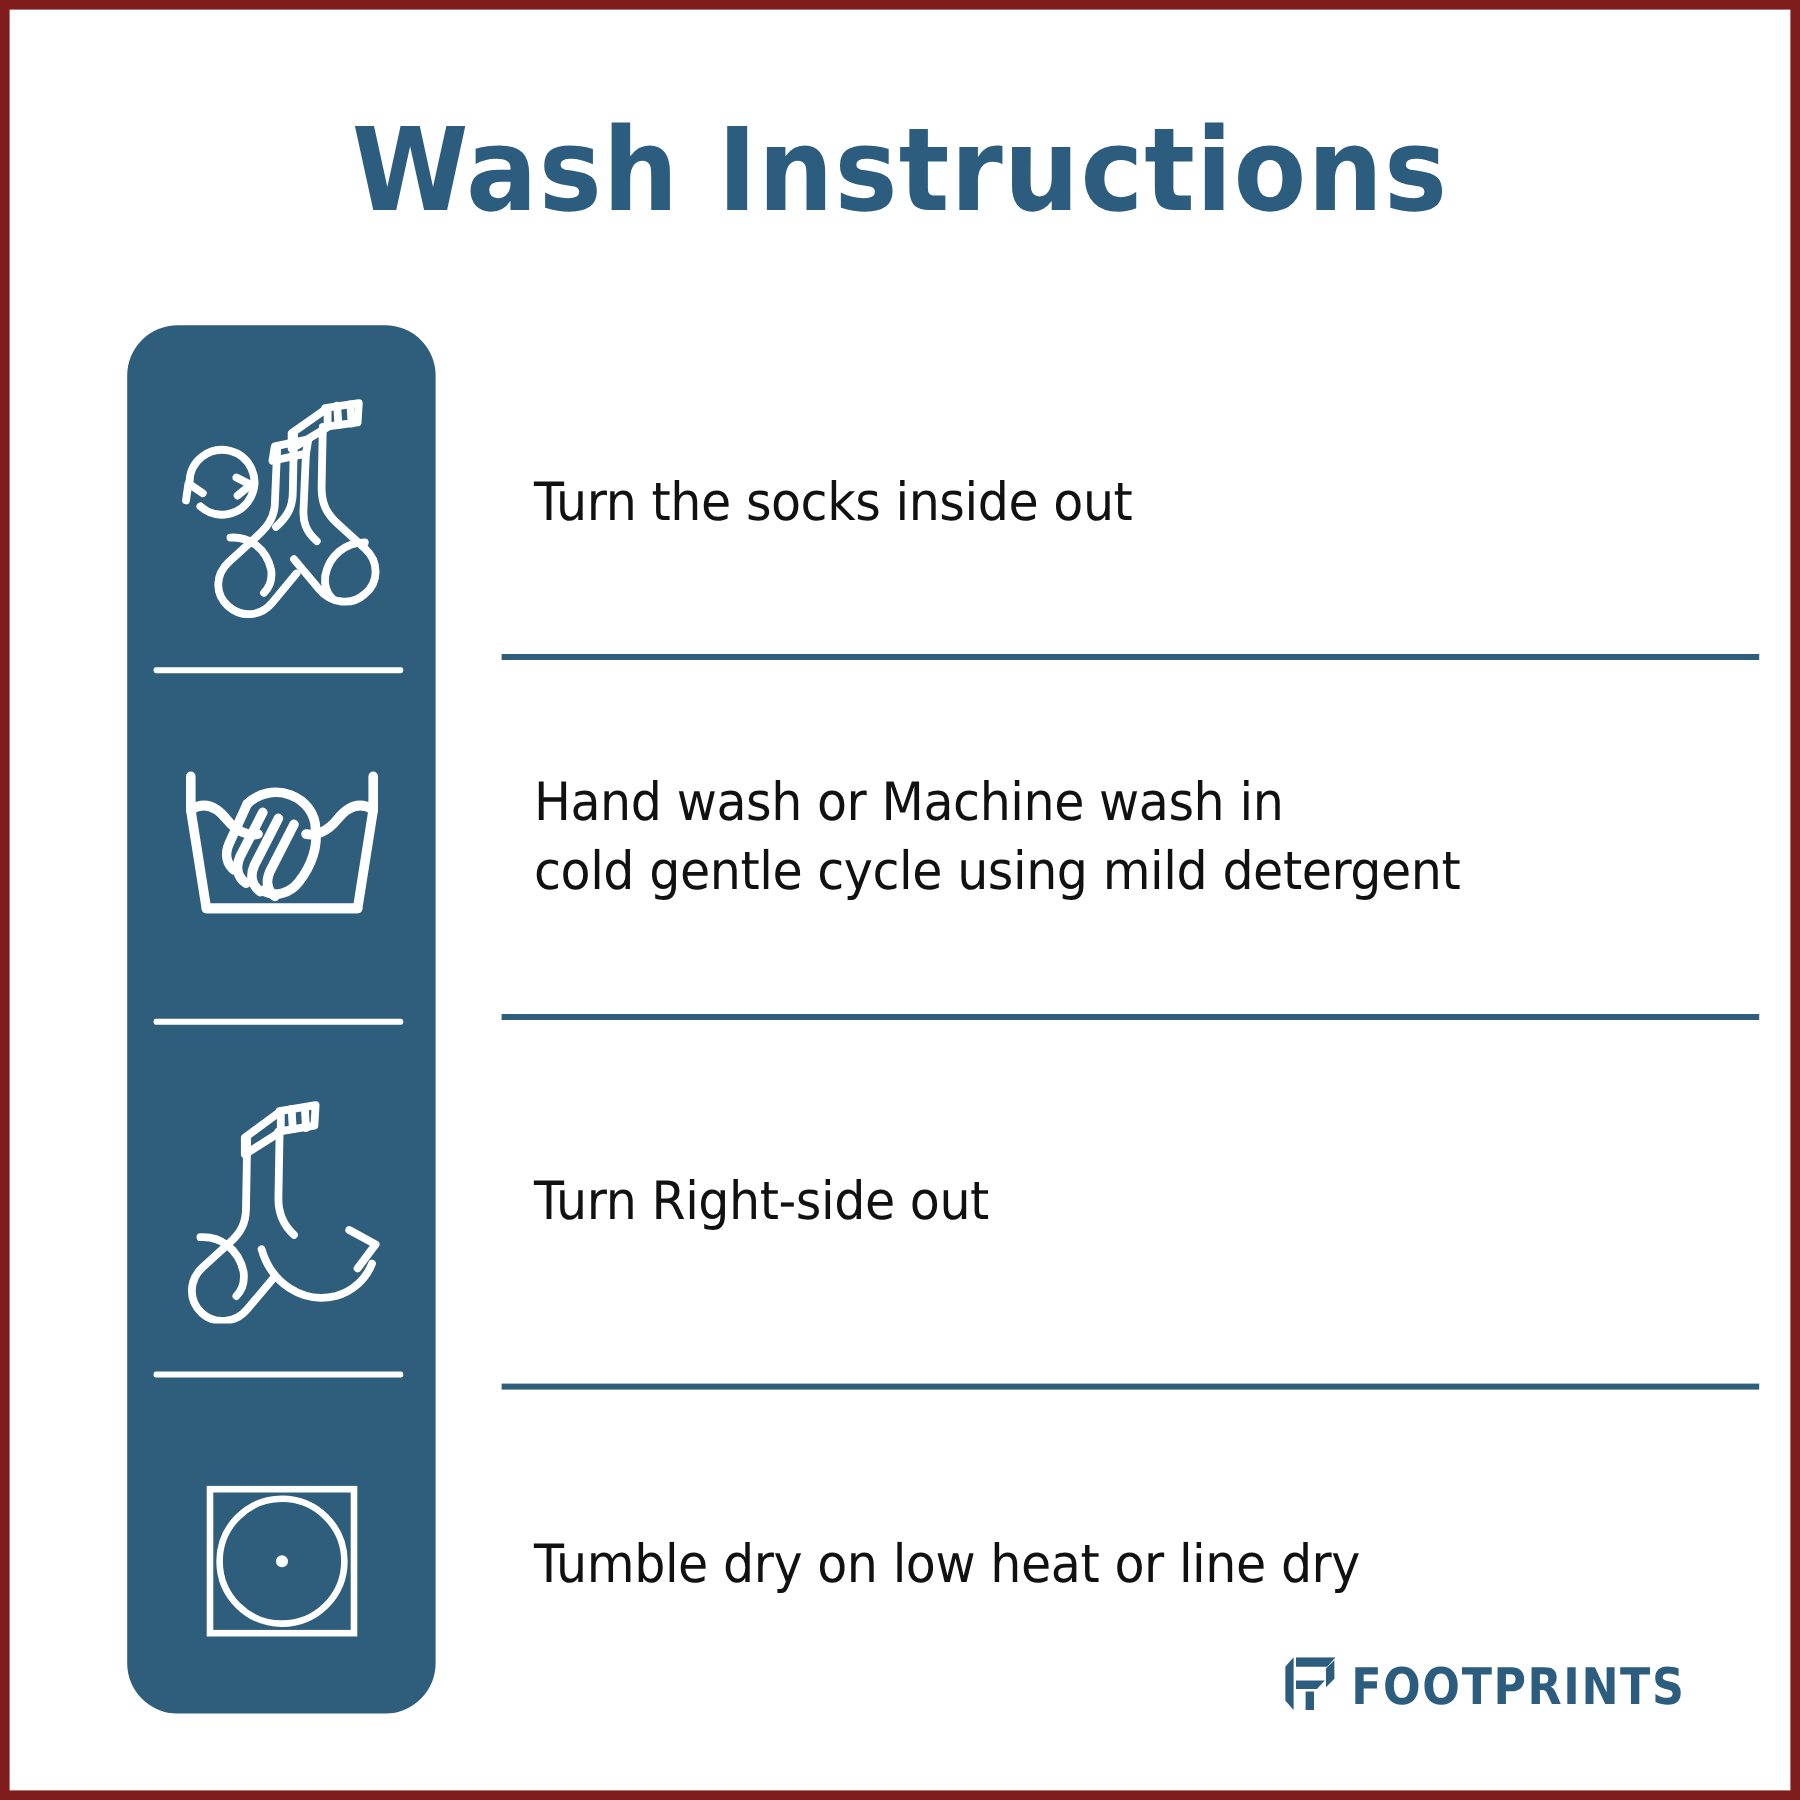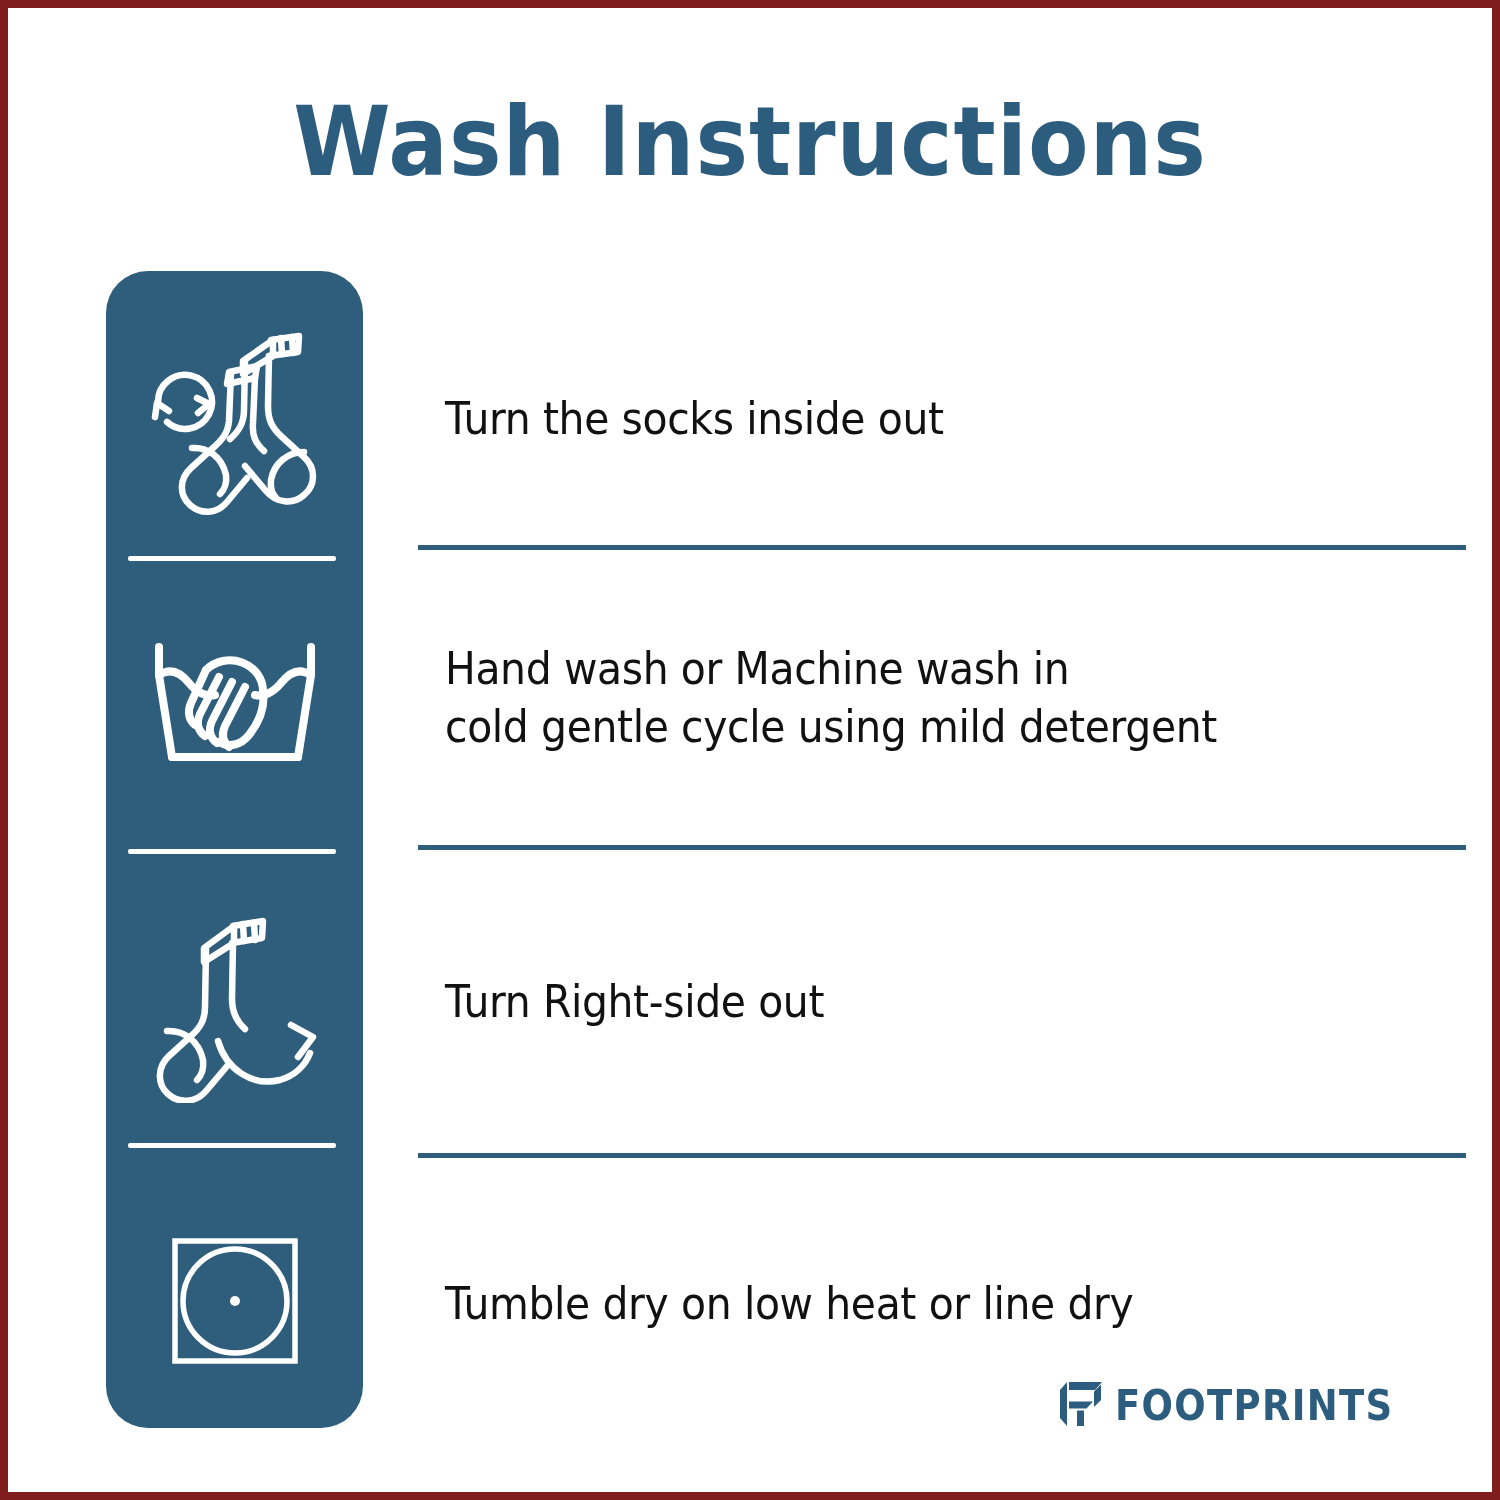--- a/index.html
+++ b/index.html
@@ -84,21 +84,21 @@
     position: absolute;
     left: 410px;
     width: 1048px;
     height: 5px;
     background: #2f5d7c;
   }
 
   
   .logo {
     position: absolute;
-    right: 60px;
+    right: 49px;
     bottom: 62px;
     display: flex;
     align-items: center;
     gap: 13px;
   }
   .logo-word {
     font-family: "DejaVu Sans", sans-serif;
     font-weight: bold;
     font-size: 42px;
     letter-spacing: 1.5px;

